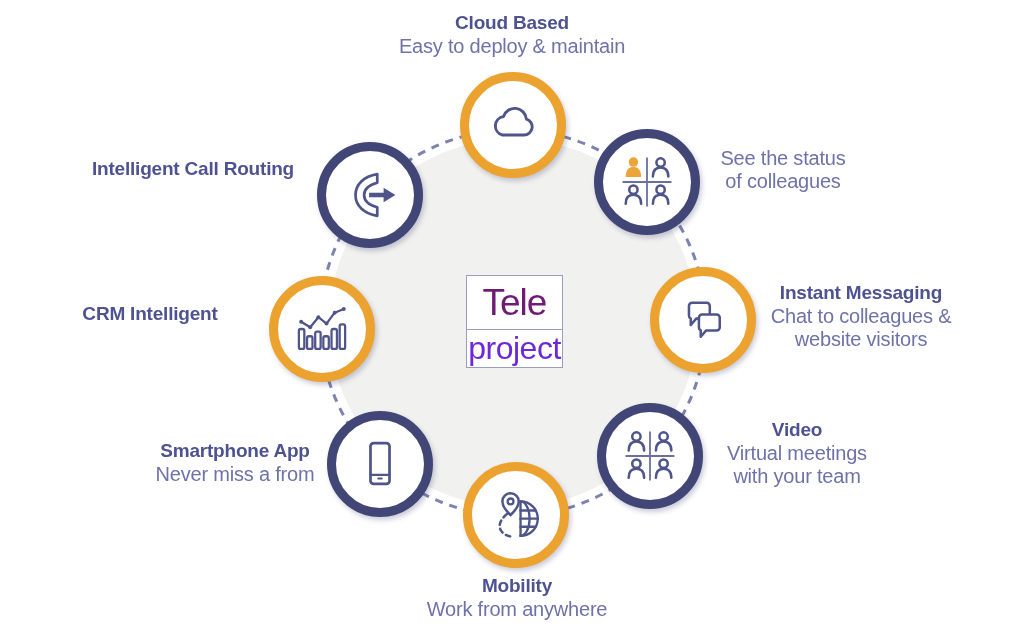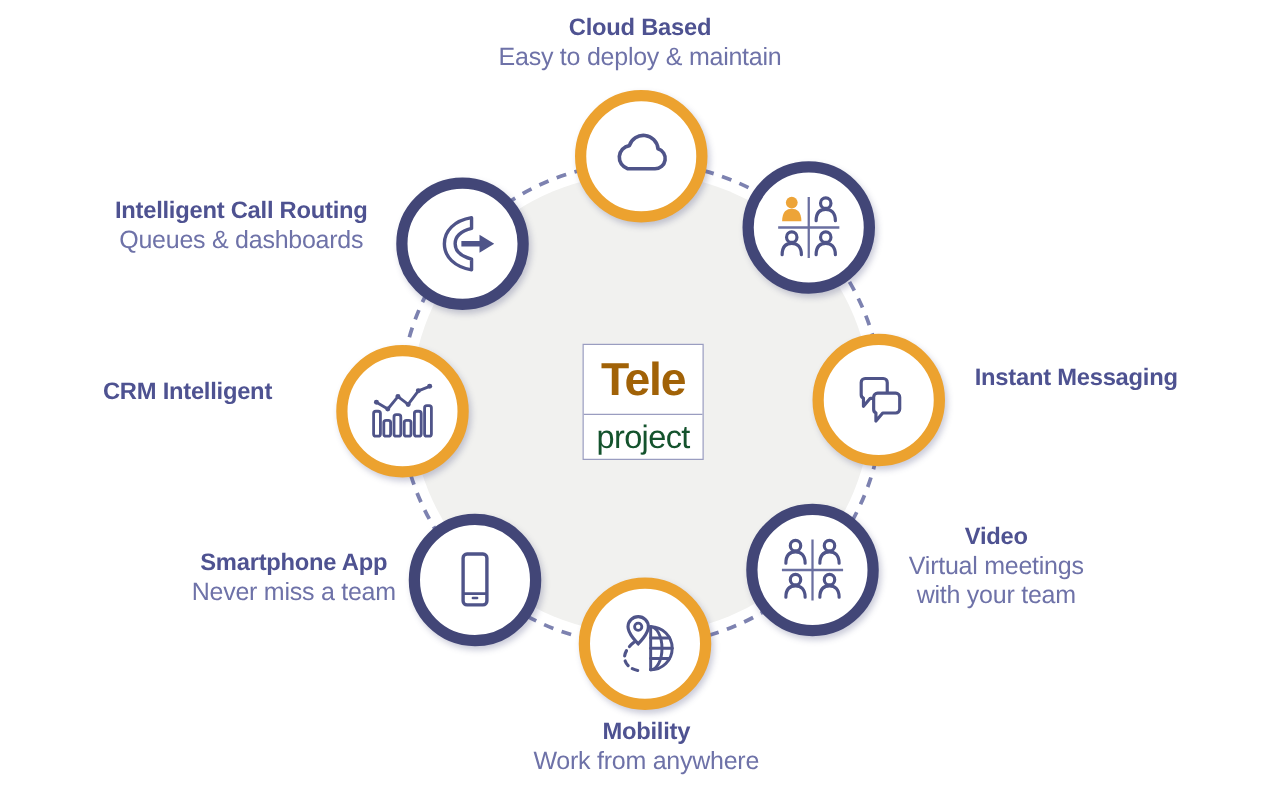--- a/index.html
+++ b/index.html
@@ -27,26 +27,26 @@
   .label .sub{
     font-size:20px;font-weight:400;color:#6e72a8;letter-spacing:-0.2px;line-height:1.17;
     white-space:pre-line;margin-top:1px;
   }
   .logo{
     position:absolute;left:466px;top:275px;width:97px;height:93px;background:#ffffff;
     border:1px solid #9a9dc0;box-sizing:border-box;display:flex;flex-direction:column;
   }
   .logo-top{
     flex:57 0 0;display:flex;align-items:center;justify-content:center;
-    font-size:37px;font-weight:700;color:#a16207;border-bottom:1px solid #9a9dc0;
+    font-size:37px;font-weight:400;color:#701a75;border-bottom:1px solid #9a9dc0;
     letter-spacing:-1px;
   }
   .logo-bottom{
     flex:36 0 0;display:flex;align-items:center;justify-content:center;
-    font-size:26px;font-weight:500;color:#14532d;letter-spacing:-0.5px;
+    font-size:32px;font-weight:500;color:#6d28d9;letter-spacing:-0.5px;
   }
 </style>
 </head>
 <body>
 
 <div class="canvas">
 
   <svg width="0" height="0" style="position:absolute" aria-hidden="true">
     <defs>
       <g id="person-o" fill="none" stroke="#4f5489" stroke-width="2.8">
@@ -156,49 +156,52 @@
       <polygon points="47,24 60,32 47,40" fill="#4f5489" stroke="none"></polygon>
     </svg>
   </div>
 
   <div class="label" style="left:362px;top:12px;width:300px">
     <div class="title">Cloud Based</div>
     <div class="sub">Easy to deploy &amp; maintain</div>
   </div>
 
   <div class="label" style="left:683px;top:146px;width:200px">
-  </div>
-
-  <div class="label" style="left:746px;top:292px;width:230px">
+    <div class="sub">See the status
+of colleagues</div>
+  </div>
+
+  <div class="label" style="left:746px;top:282px;width:230px">
     <div class="title">Instant Messaging</div>
+    <div class="sub">Chat to colleagues &amp;
+website visitors</div>
   </div>
 
   <div class="label" style="left:367px;top:575px;width:300px">
     <div class="title">Mobility</div>
     <div class="sub">Work from anywhere</div>
   </div>
 
   <div class="label" style="left:687px;top:419px;width:220px">
     <div class="title">Video</div>
     <div class="sub">Virtual meetings
 with your team</div>
   </div>
 
   <div class="label" style="left:115px;top:440px;width:240px">
     <div class="title">Smartphone App</div>
-    <div class="sub">Never miss a team</div>
+    <div class="sub">Never miss a from</div>
   </div>
 
   <div class="label" style="left:30px;top:303px;width:240px">
     <div class="title">CRM Intelligent</div>
   </div>
 
   <div class="label" style="left:28px;top:158px;width:330px">
     <div class="title">Intelligent Call Routing</div>
-    <div class="sub">Queues &amp; dashboards</div>
   </div>
 
   <div class="logo">
     <div class="logo-top">Tele</div>
     <div class="logo-bottom">project</div>
   </div>
 
 </div>
 
 </body></html>

